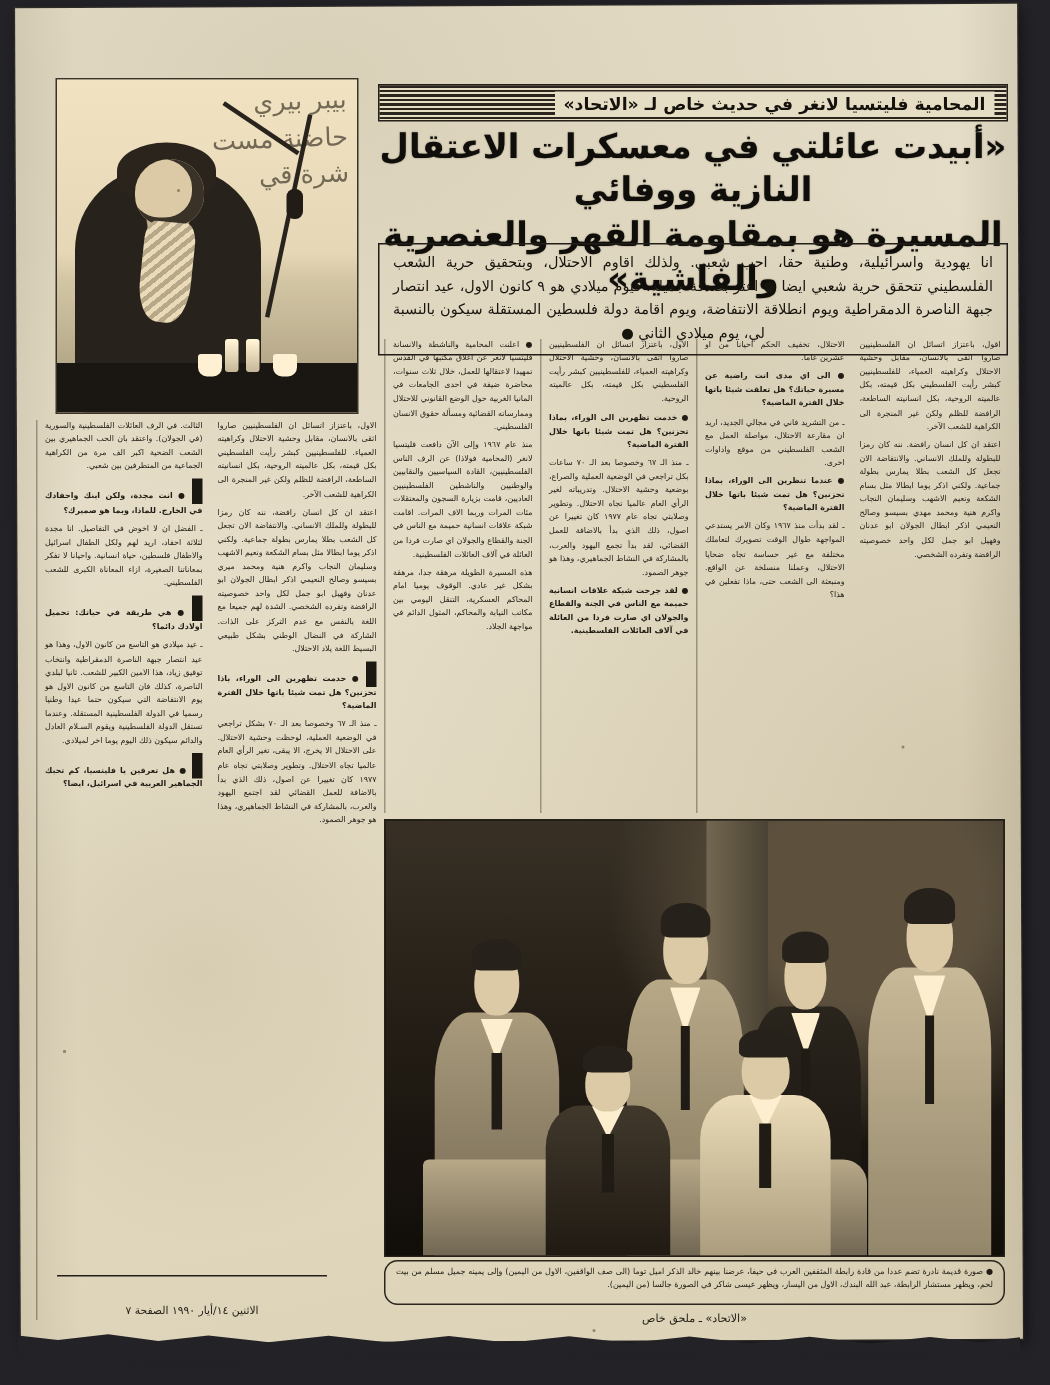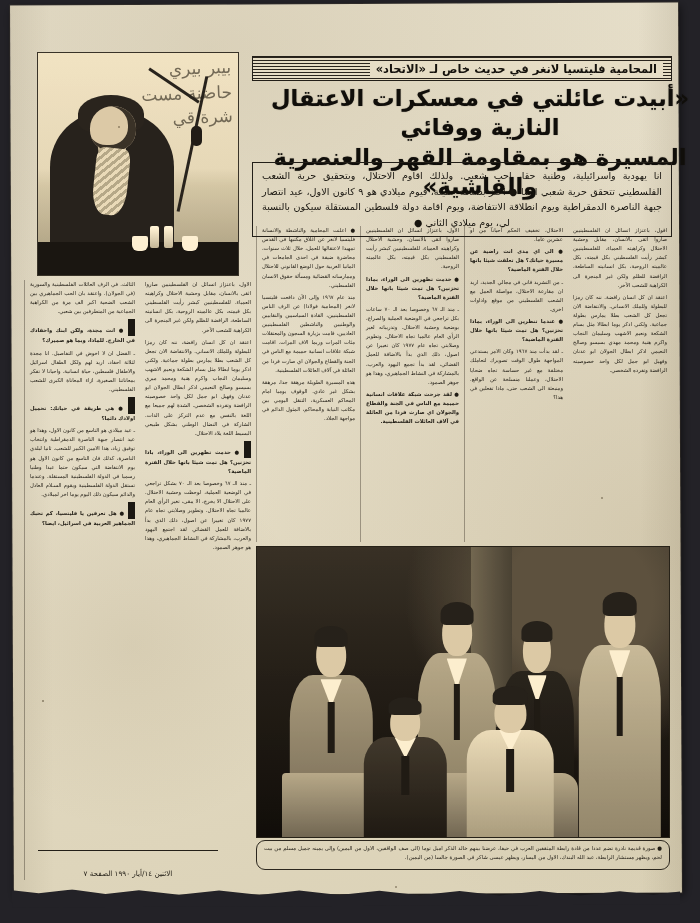--- a/index.html
+++ b/index.html
@@ -142,21 +142,20 @@
 
   .headline{
     position:absolute; left:228px; top:40px; width:420px;
     text-align:center;
     font-family:"DejaVu Sans", sans-serif;
     font-weight:700;
     font-size:22.5px; line-height:1.30;
     letter-spacing:-0.3px;
     color:#100e0a;
     text-shadow:0 0 1px rgba(20,16,10,.5);
-    margin-left:18px;
   }
   .headline .l2{ display:block; }
 
   
   .summary-box{
     position:absolute; left:228px; top:118px; width:420px; min-height:52px;
     border:1.6px solid #231f18;
     padding:5px 9px 6px;
     font-family:"DejaVu Sans", sans-serif;
     font-weight:400; font-size:9.6px; line-height:1.62;
@@ -408,20 +407,21 @@
         <div class="ti" style="bottom:28%;width:9%;height:26%;"></div>
         <div class="sh" style="bottom:64%;width:36%;height:24%;"></div>
         <div class="hr" style="bottom:81%;width:40%;height:12%;"></div>
       </div>
     </div>
 
     <div class="caption-box">
       <span>● صورة قديمة نادرة تضم عددا من قادة رابطة المثقفين العرب في حيفا، عرضنا بينهم خالد الذكر اميل توما (الى صف الواقفين، الاول من اليمين) وإلى يمينه جميل مسلم من بيت لحم، ويظهر مستشار الرابطة، عبد الله البندك، الاول من اليسار، ويظهر عيسى شاكر في الصورة جالسا (من اليمين).</span>
     </div>
 
+    <div class="credit">«الاتحاد» ـ ملحق خاص</div>
 
     <div class="footer-date">الاثنين ١٤/أيار ١٩٩٠ الصفحة ٧</div>
 
   </div>
 
   <div class="speck" style="left:118px;top:126px;width:2px;height:2px;"></div>
   <div class="speck" style="left:395px;top:886px;width:2px;height:2px;"></div>
   <div class="speck" style="left:601px;top:497px;width:2px;height:2px;"></div>
   <div class="speck" style="left:42px;top:700px;width:1.5px;height:1.5px;"></div>
 </div>

